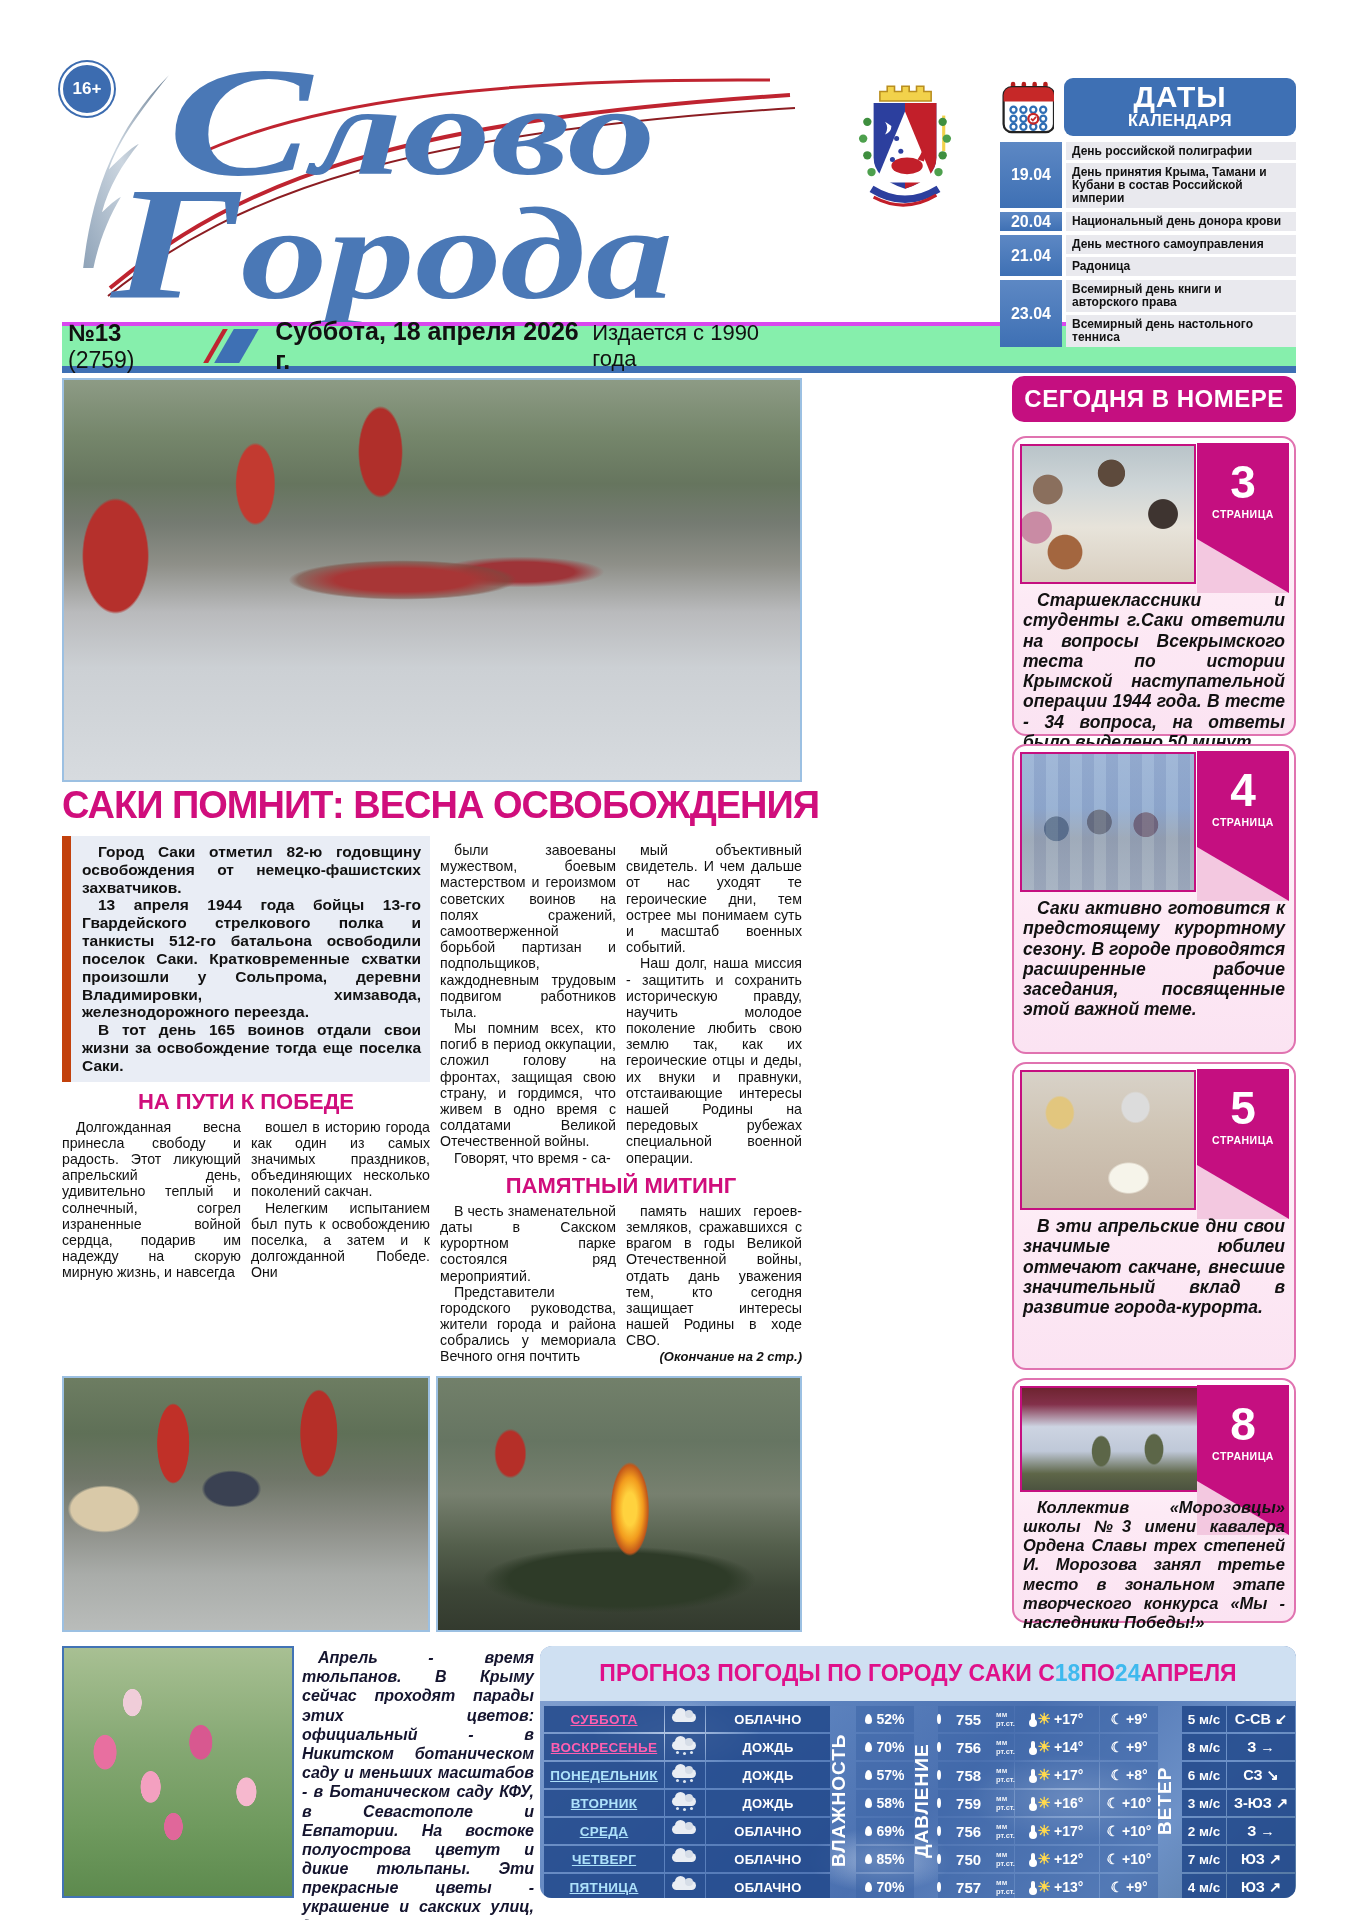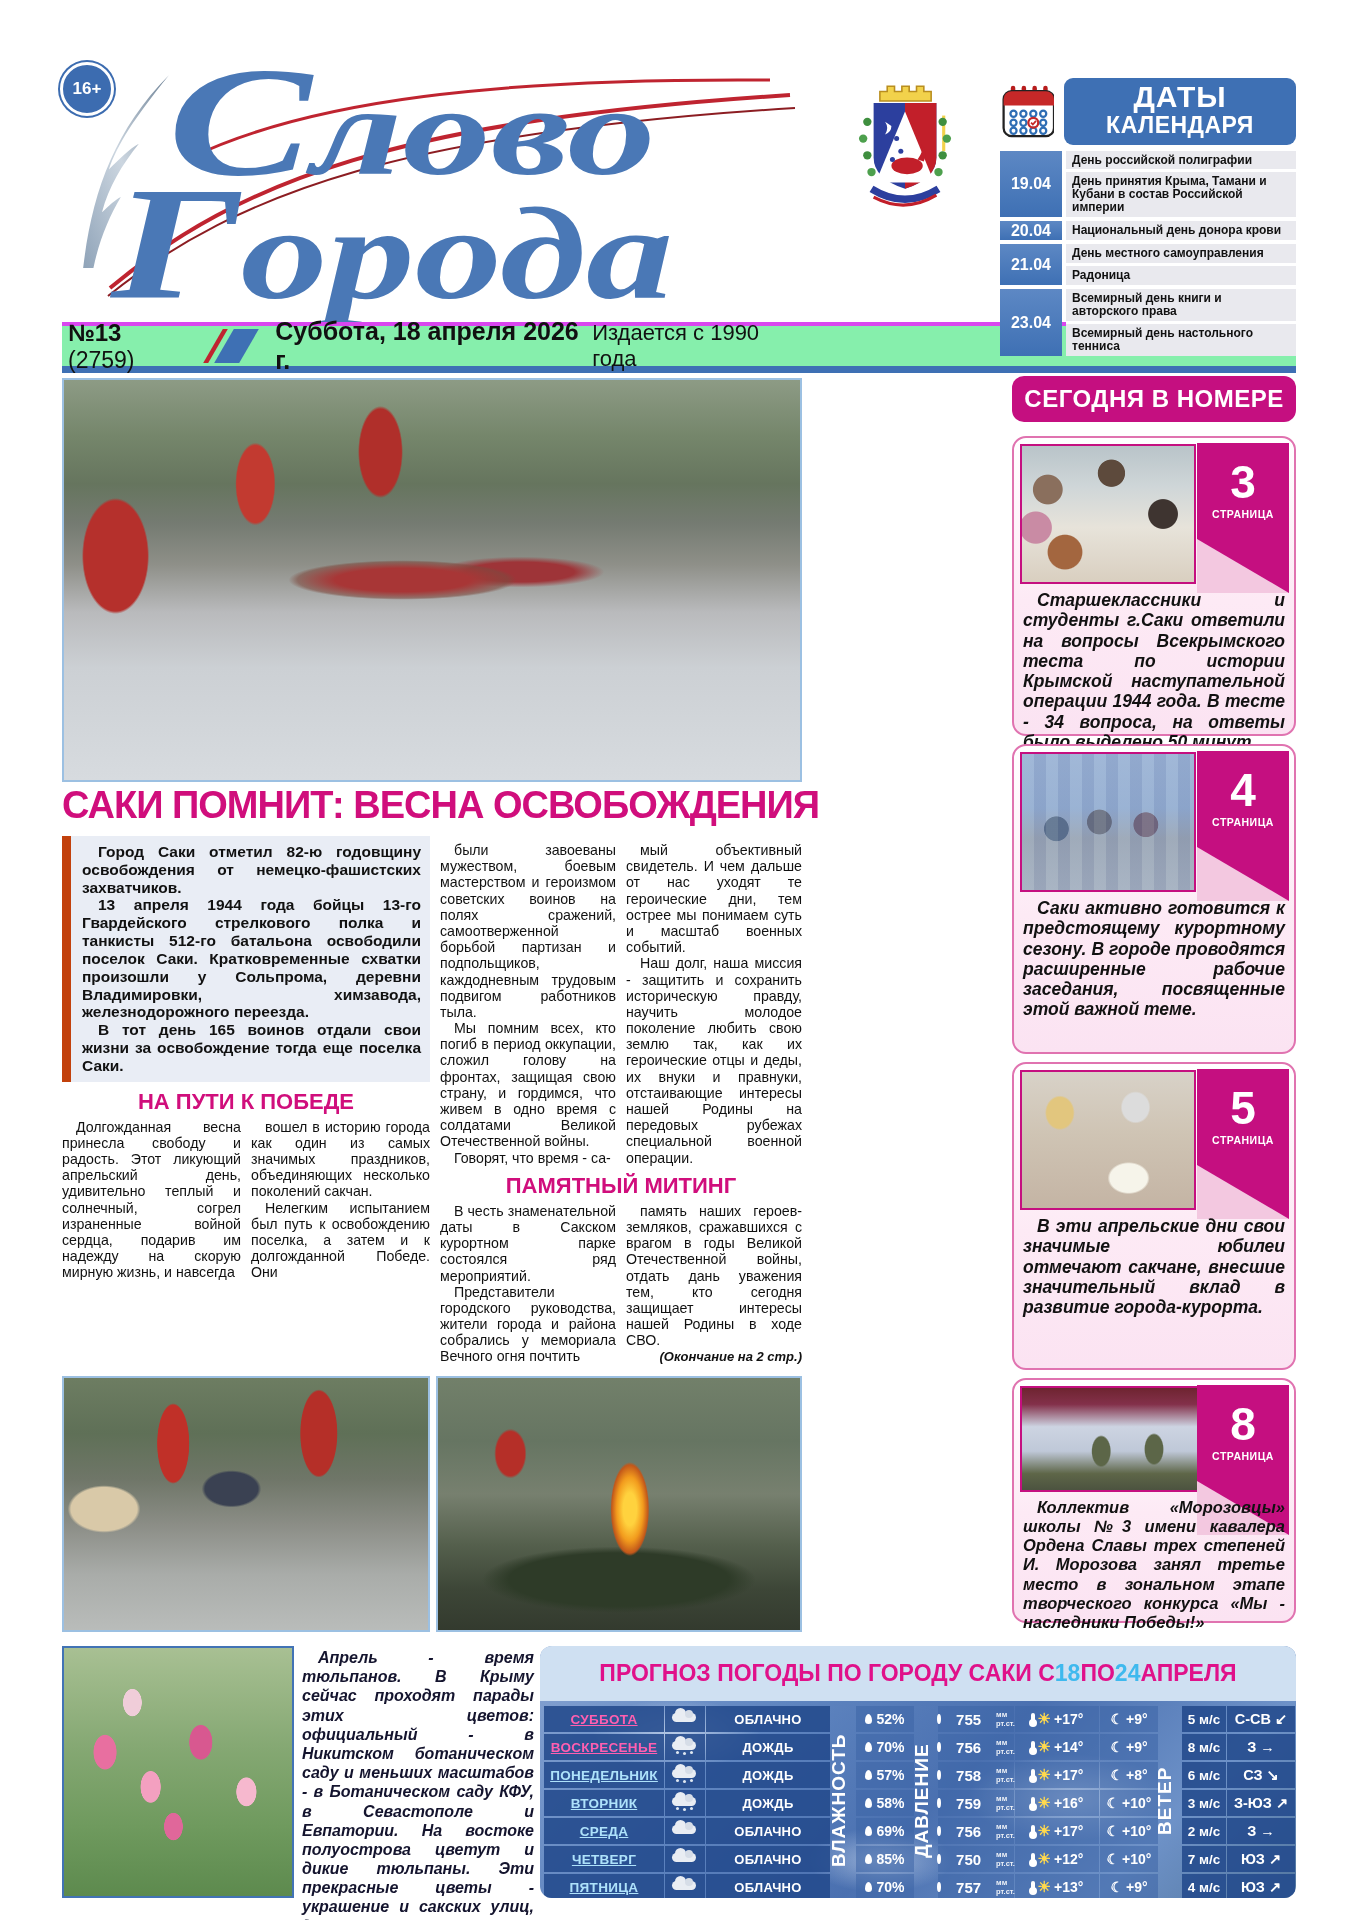--- a/index.html
+++ b/index.html
@@ -17,21 +17,21 @@
            background:#3c6cb0;border:3px solid #fff;box-shadow:0 0 0 2px #3c6cb0;color:#fff;
            font-weight:bold;font-size:17px;display:flex;align-items:center;justify-content:center;z-index:3;}
   .feather{position:absolute;left:66px;top:52px;z-index:2;}
   .coat{position:absolute;left:842px;top:80px;z-index:2;}
   
   .calbox{position:absolute;left:1000px;top:78px;width:296px;z-index:4;}
   .cal-head{display:flex;align-items:center;gap:10px;margin-bottom:6px;}
   .cal-title{flex:1;background:#3e70b4;border-radius:9px;color:#fff;text-align:center;
              padding:5px 0 6px;font-weight:bold;}
   .cal-title .t1{font-size:30px;line-height:.95;letter-spacing:1px;}
-  .cal-title .t2{font-size:23px;letter-spacing:.5px;}
+  .cal-title .t2{font-size:16px;letter-spacing:.5px;}
   .cal-row{display:flex;gap:4px;margin-bottom:4px;}
   .cal-date{width:62px;background:linear-gradient(180deg,#5d88c4,#3e70b4);color:#fff;font-weight:bold;
             font-size:16px;display:flex;align-items:center;justify-content:center;flex:none;}
   .cal-events{flex:1;display:flex;flex-direction:column;}
   .cal-e{background:#e9e9ee;color:#111;font-weight:bold;font-size:12px;line-height:1.08;padding:3px 6px;}
   .cal-e + .cal-e{border-top:3px solid #fff;}
   .cal-e:empty{display:none;}
   
   .issuebar{position:absolute;left:62px;top:322px;width:1234px;height:40px;background:#86efac;
             border-top:4px solid #d946ef;border-bottom:7px solid #3e70b4;display:flex;align-items:center;z-index:1;}

